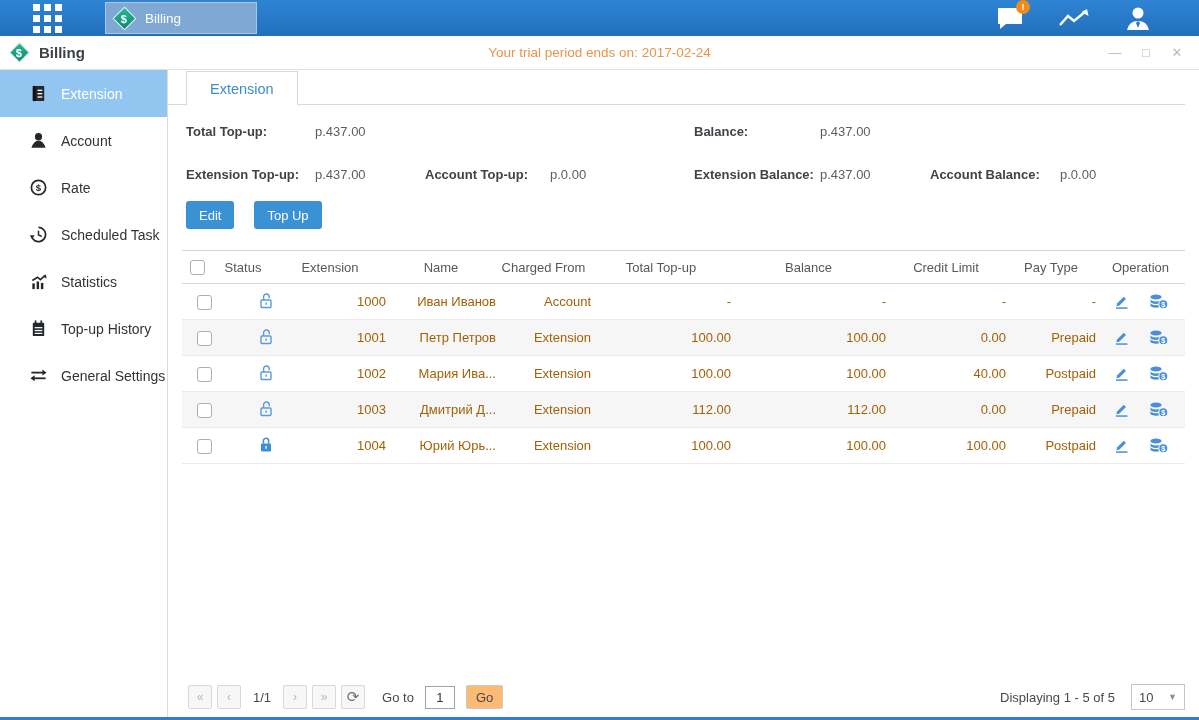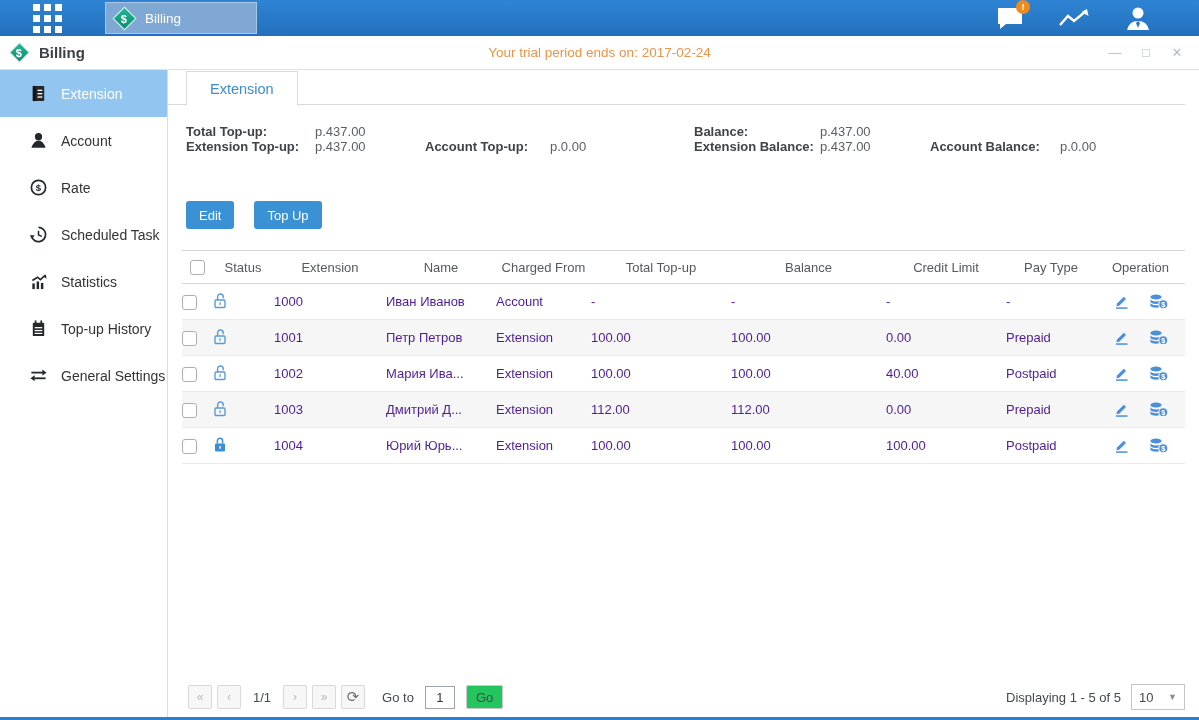--- a/index.html
+++ b/index.html
@@ -38,52 +38,52 @@
 
   
   .tabstrip { height:35px; border-bottom:1px solid #d9d9d9; margin-right:14px; }
   .tab { display:inline-block; margin-left:18px; height:35px; line-height:34px; padding:0 23px; background:#fff; border:1px solid #d9d9d9; border-bottom:1px solid #fff; position:relative; top:1px; color:#3d8dc9; font-size:14.5px; cursor:pointer; }
 
   
   .summary { position:relative; height:66px; margin-top:16px; font-size:13px; }
   .summary span { position:absolute; white-space:nowrap; }
   .sum-label { font-weight:bold; color:#3f4449; }
   .sum-value { color:#5a5f64; }
-  .r1 { top:3px; } .r2 { top:18px; }
+  .r1 { top:3px; } .r2 { top:46px; }
   .c-a { left:18px; } .c-av { left:147px; }
   .c-b { left:257px; } .c-bv { left:382px; }
   .c-c { left:526px; } .c-cv { left:652px; }
   .c-d { left:762px; } .c-dv { left:892px; }
 
   
   .actions { margin:14px 0 0 18px; display:flex; gap:20px; }
   .btn-blue { background:#3a92d5; color:#fff; border:none; font-size:13px; font-family:inherit; height:28px; padding:0 13px; border-radius:3px; cursor:pointer; }
 
   
   table { border-collapse:collapse; table-layout:fixed; width:calc(100% - 28px); margin:21px 14px 0 14px; font-size:13px; }
   thead tr { height:33px; border-top:1px solid #d6d6d6; border-bottom:1px solid #d6d6d6; }
   th { font-weight:normal; color:#55595e; text-align:center; }
   tbody tr { height:35px; border-bottom:1px solid #eaeaea; }
   tbody tr.alt { background:#f6f6f6; }
-  td { text-align:left; color:#4c1d95; overflow:hidden; text-overflow:ellipsis; white-space:nowrap; }
+  td { text-align:right; color:#a16207; overflow:hidden; text-overflow:ellipsis; white-space:nowrap; }
   .checkbox { display:inline-block; width:15px; height:15px; border:1px solid #aeaeae; border-radius:3px; background:#fff; vertical-align:middle; cursor:pointer; }
   .lock-wrap .lock-closed { display:none; }
   tr.locked .lock-closed { display:inline; }
   .ops { display:flex; align-items:center; justify-content:center; gap:19px; height:35px; }
   .op-btn { cursor:pointer; display:flex; align-items:center; }
 
   
   .pager { position:absolute; left:20px; right:14px; bottom:7px; display:flex; align-items:center; gap:5px; font-size:13px; color:#45494e; }
   .pg-btn { width:24px; height:24px; background:#f7f7f7; border:1px solid #d9d9d9; border-radius:2px; display:flex; align-items:center; justify-content:center; color:#b8b8b8; font-size:12px; cursor:pointer; }
   .pg-btn.dark { color:#6d7277; font-size:15px; }
   .pg-num { margin:0 7px; }
   .goto-label { margin-left:12px; margin-right:6px; }
   .goto-input { width:30px; height:23px; border:1px solid #9fa4a9; text-align:center; font-size:13px; font-family:inherit; color:#333; }
-  .go-btn { margin-left:6px; height:24px; padding:0 9px; background:#22c55e; border:1px solid #c9c9c9; border-radius:2px; font-size:13px; font-family:inherit; color:#45494e; cursor:pointer; }
-  .pager-right { margin-left:auto; display:flex; align-items:center; gap:10px; }
+  .go-btn { margin-left:6px; height:24px; padding:0 9px; background:#fdba74; border:1px solid #c9c9c9; border-radius:2px; font-size:13px; font-family:inherit; color:#45494e; cursor:pointer; }
+  .pager-right { margin-left:auto; display:flex; align-items:center; gap:16px; }
   .page-size { width:54px; height:26px; border:1px solid #c5c5c5; background:#fff; display:flex; align-items:center; justify-content:space-between; padding:0 7px; cursor:pointer; }
   .page-size .caret { color:#8a8f94; font-size:9px; }
 
   .bottom-strip { height:3px; background:#2f7fd1; flex-shrink:0; }
 </style>
 </head>
 <body>
 
 <div class="screen">
 

